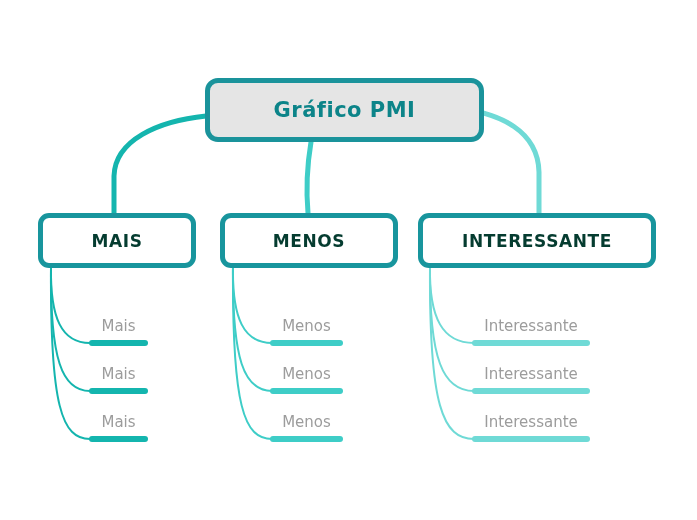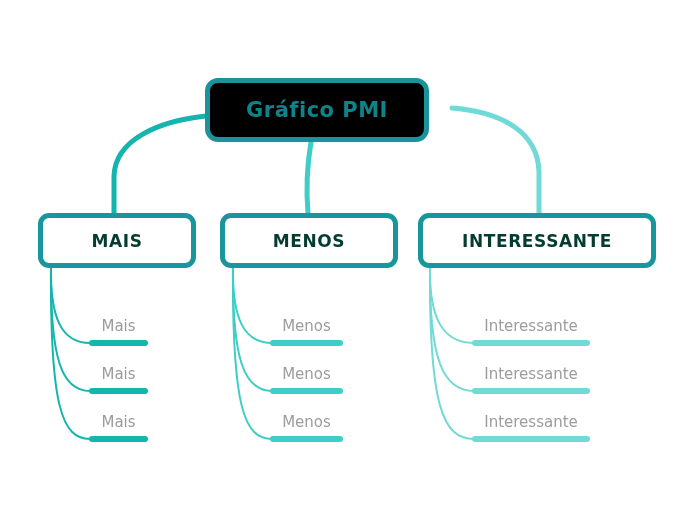--- a/index.html
+++ b/index.html
@@ -28,22 +28,22 @@
     display: flex;
     align-items: center;
     justify-content: center;
     background: #ffffff;
     border: 5px solid #18959d;
     border-radius: 11px;
     cursor: pointer;
   }
   .node-root {
     left: 205px; top: 78px;
-    width: 224px; height: 64px;
-    background: #000000;
+    width: 279px; height: 64px;
+    background: #e5e5e5;
     border-color: #1a939b;
     border-radius: 13px;
   }
   .node-root .node-label {
     color: #0c8489;
     font-size: 21px;
     font-weight: bold;
     letter-spacing: 0.5px;
   }
   .node-branch .node-label {

